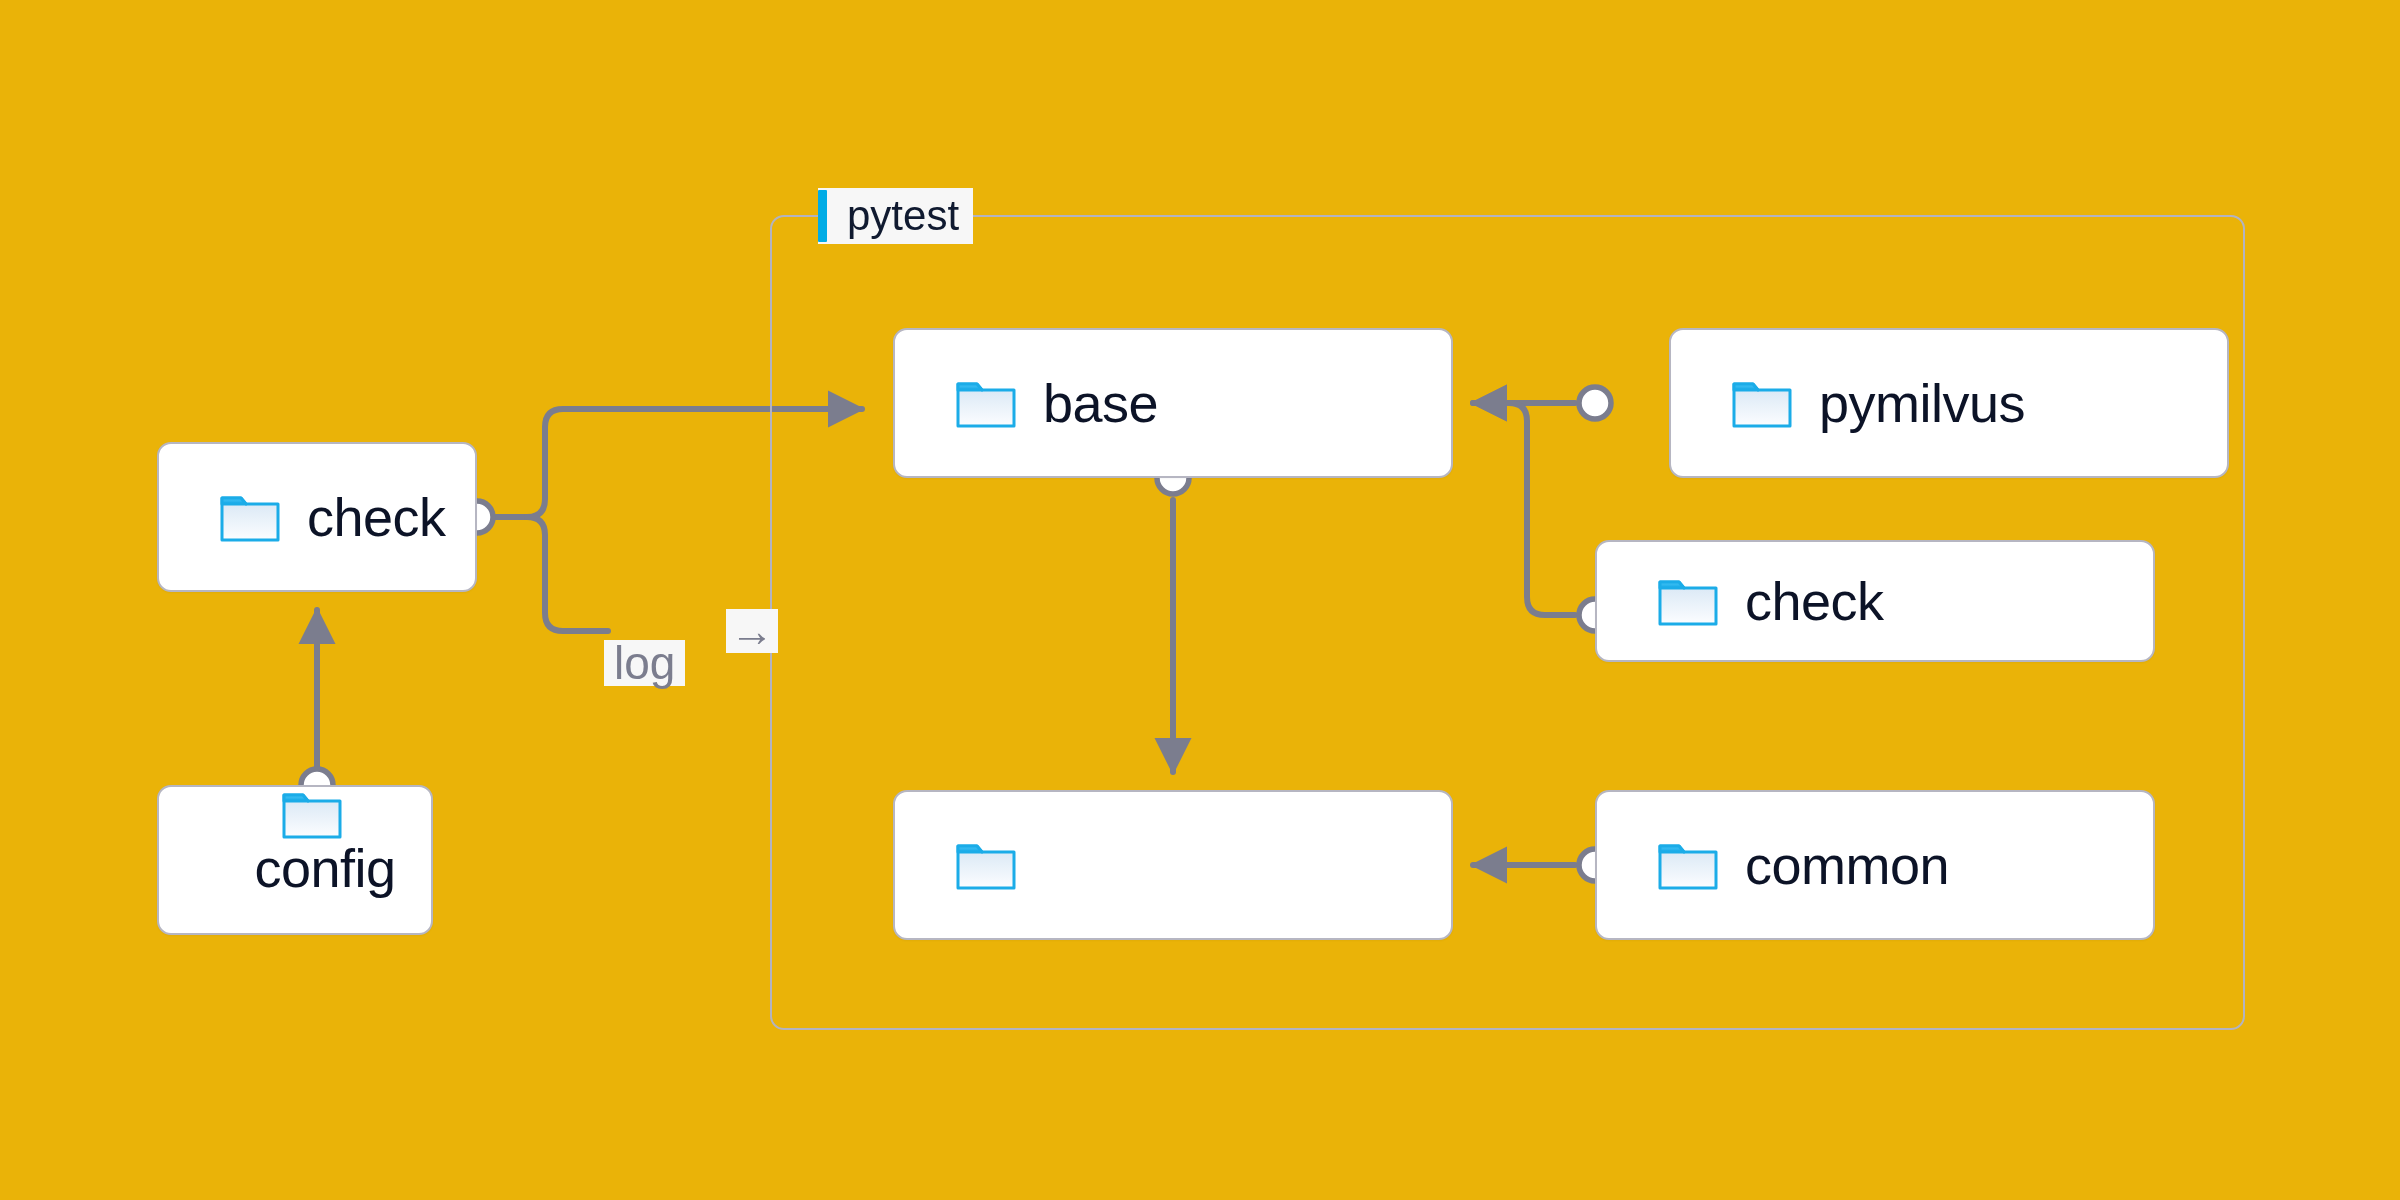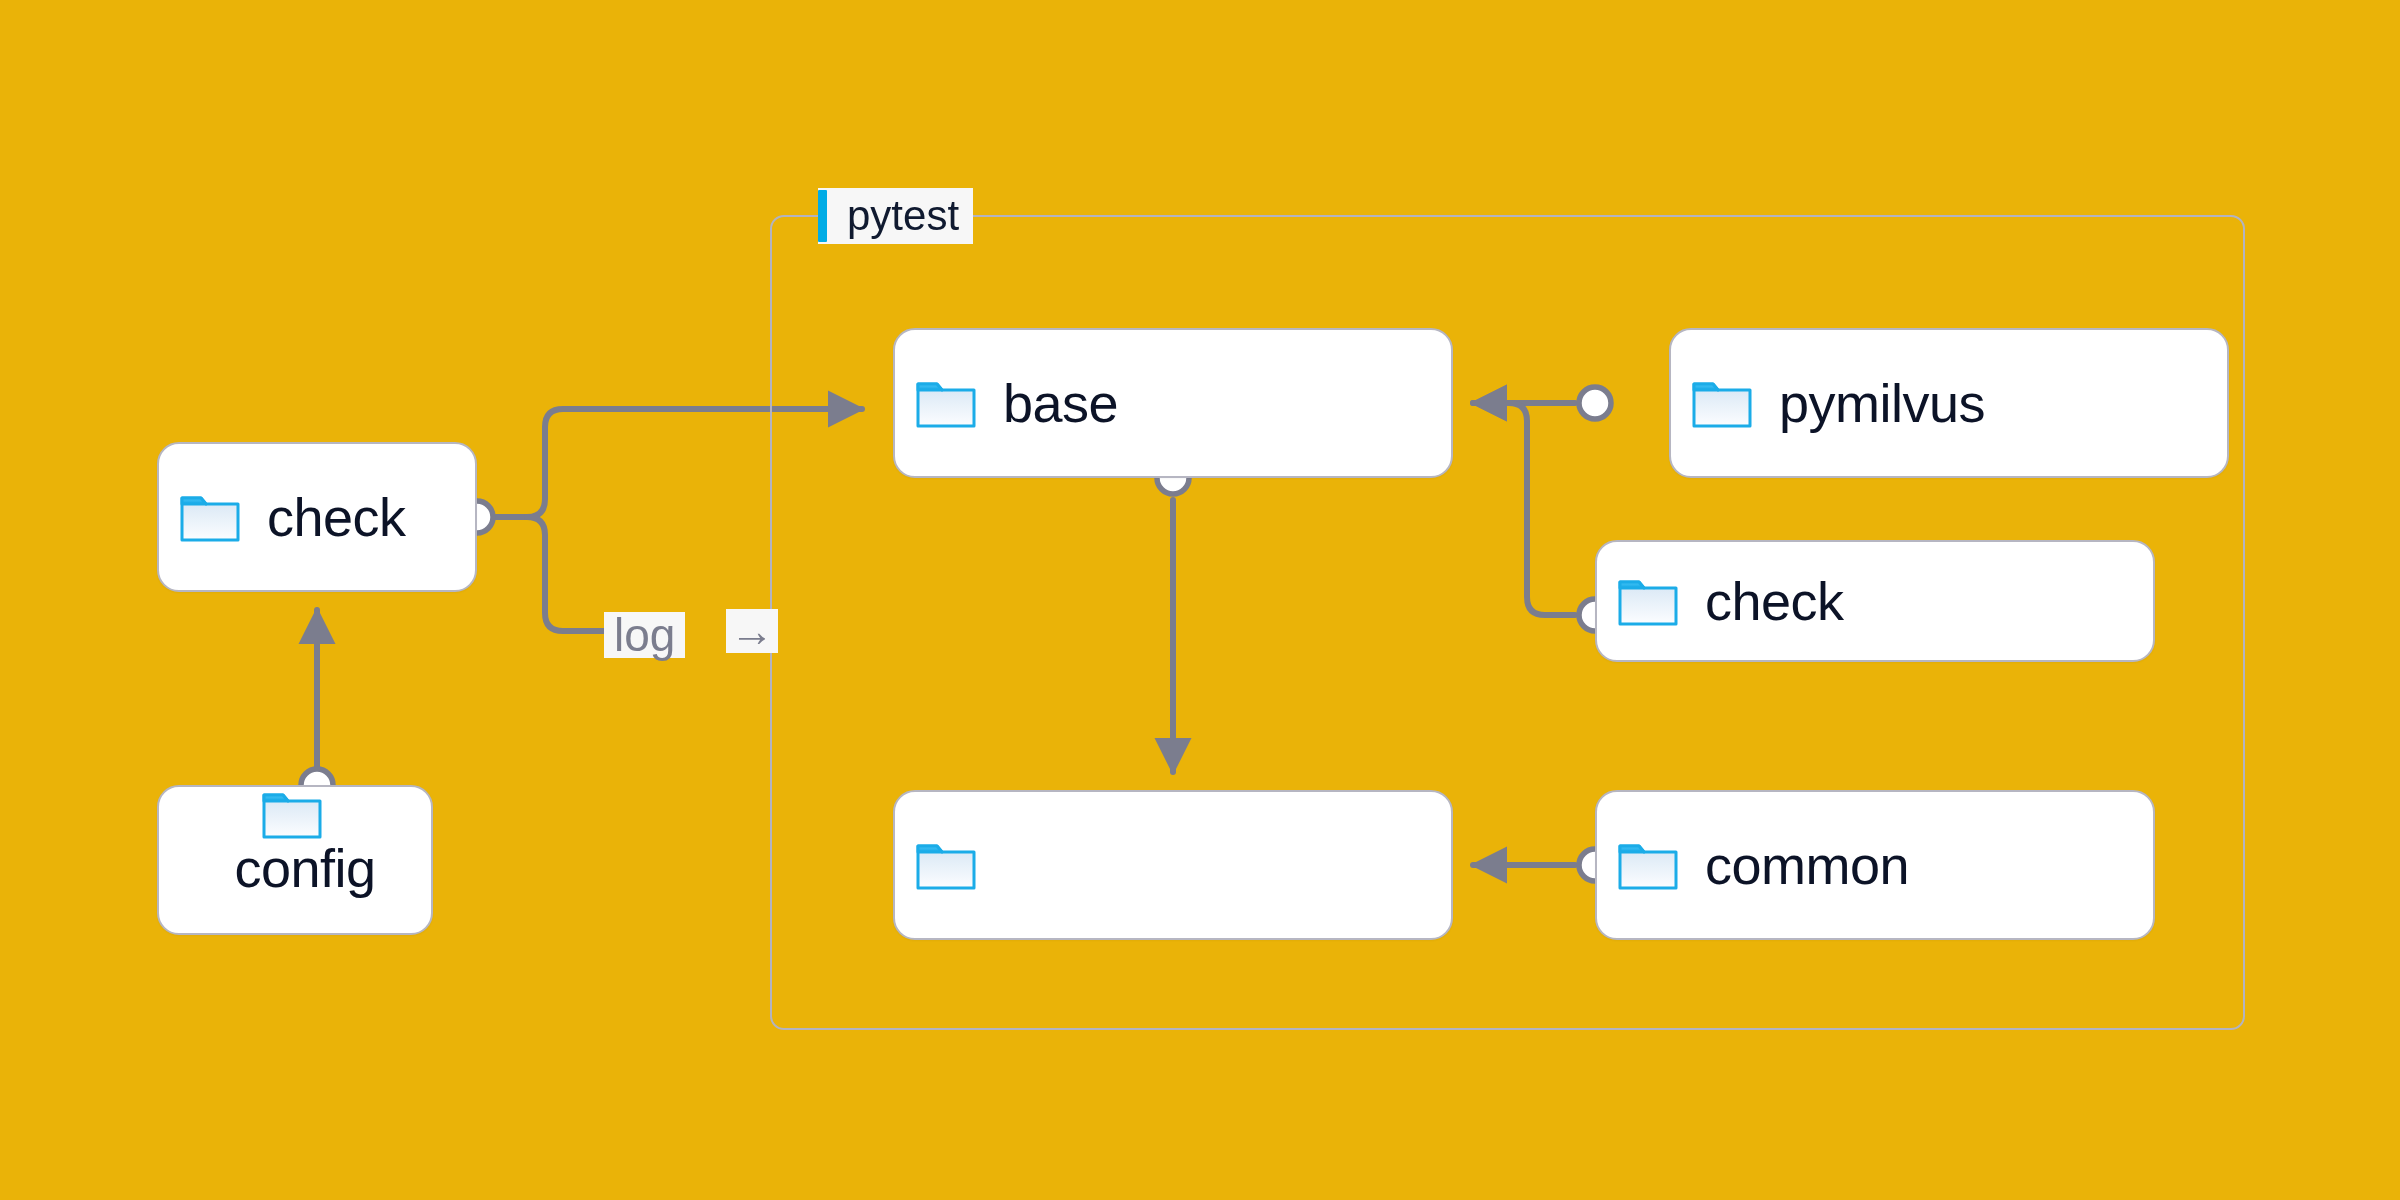--- a/index.html
+++ b/index.html
@@ -25,24 +25,24 @@
     top: 0;
     left: 0;
     width: 2400px;
     height: 1200px;
   }
   .node-box {
     position: absolute;
     box-sizing: border-box;
     background: #ffffff;
     border: 2px solid #b6b6c2;
-    border-radius: 22px;
+    border-radius: 14px;
     display: flex;
     align-items: center;
-    padding-left: 20px;
+    padding-left: 60px;
     box-shadow: 0 1px 2px rgba(20, 24, 40, 0.04);
   }
   .node-label {
     font-family: "Liberation Sans", sans-serif;
     font-size: 54px;
     font-weight: 500;
     color: #0c1327;
     letter-spacing: -0.5px;
     white-space: nowrap;
     line-height: 1;
@@ -166,21 +166,21 @@
     </g>
   </svg>
 
   <div class="group-frame" style="left:770px; top:215px; width:1475px; height:815px;"></div>
 
   <div class="group-title-wrap" style="left:818px; top:188px;">
     <span class="group-accent-bar"></span>
     <span class="group-title">pytest</span>
   </div>
 
-  <span class="edge-label" style="left:604px; top:612px;">log</span>
+  <span class="edge-label" style="left:604px; top:640px;">log</span>
   <span class="edge-arrow-glyph" style="left:726px; top:609px;">→</span>
 
   <div class="node-box" style="left:157px; top:442px; width:320px; height:150px;">
     <svg class="folder-icon" viewBox="0 0 62 54" xmlns="http://www.w3.org/2000/svg">
       <path d="M3 8 h19 l5 6 h32 v36 h-56 z" fill="url(#folderGrad)" stroke="#1bace8" stroke-width="3" stroke-linejoin="round"></path>
       <path d="M3 8 h19 l5 6 h-24 z" fill="url(#folderTabGrad)" stroke="#1bace8" stroke-width="3" stroke-linejoin="round"></path>
     </svg>
     <span class="node-label">check</span>
   </div>
 

